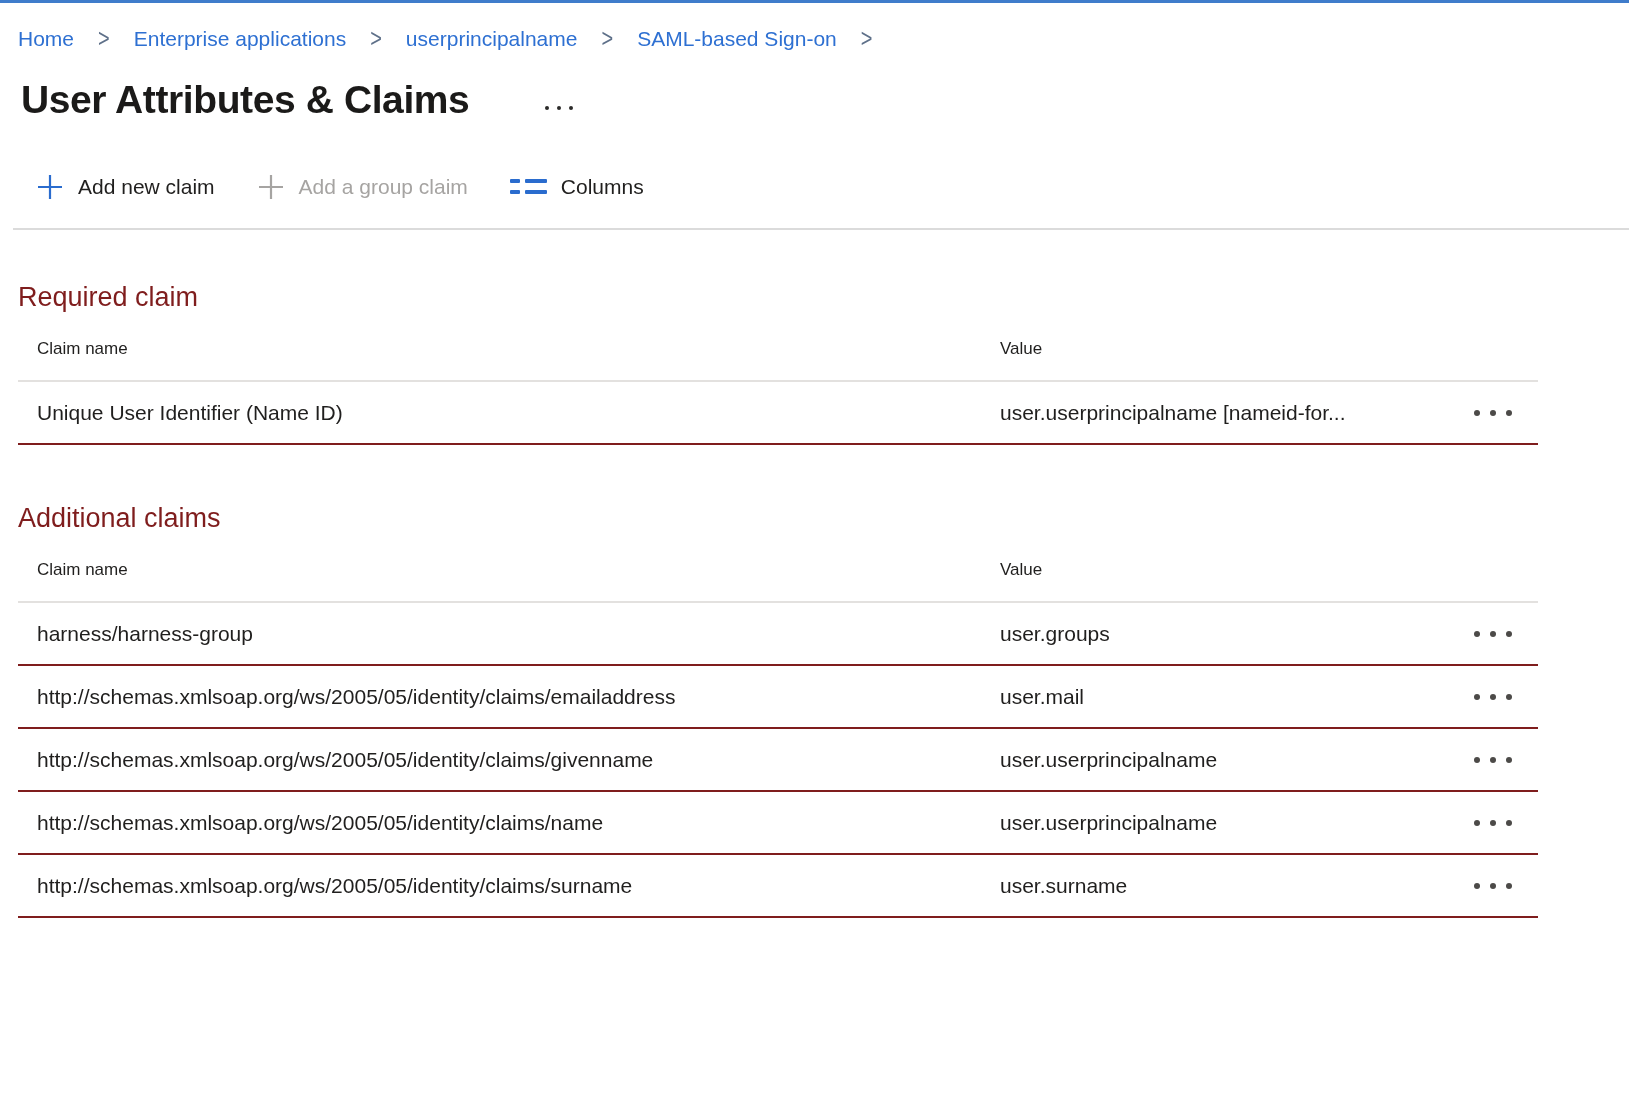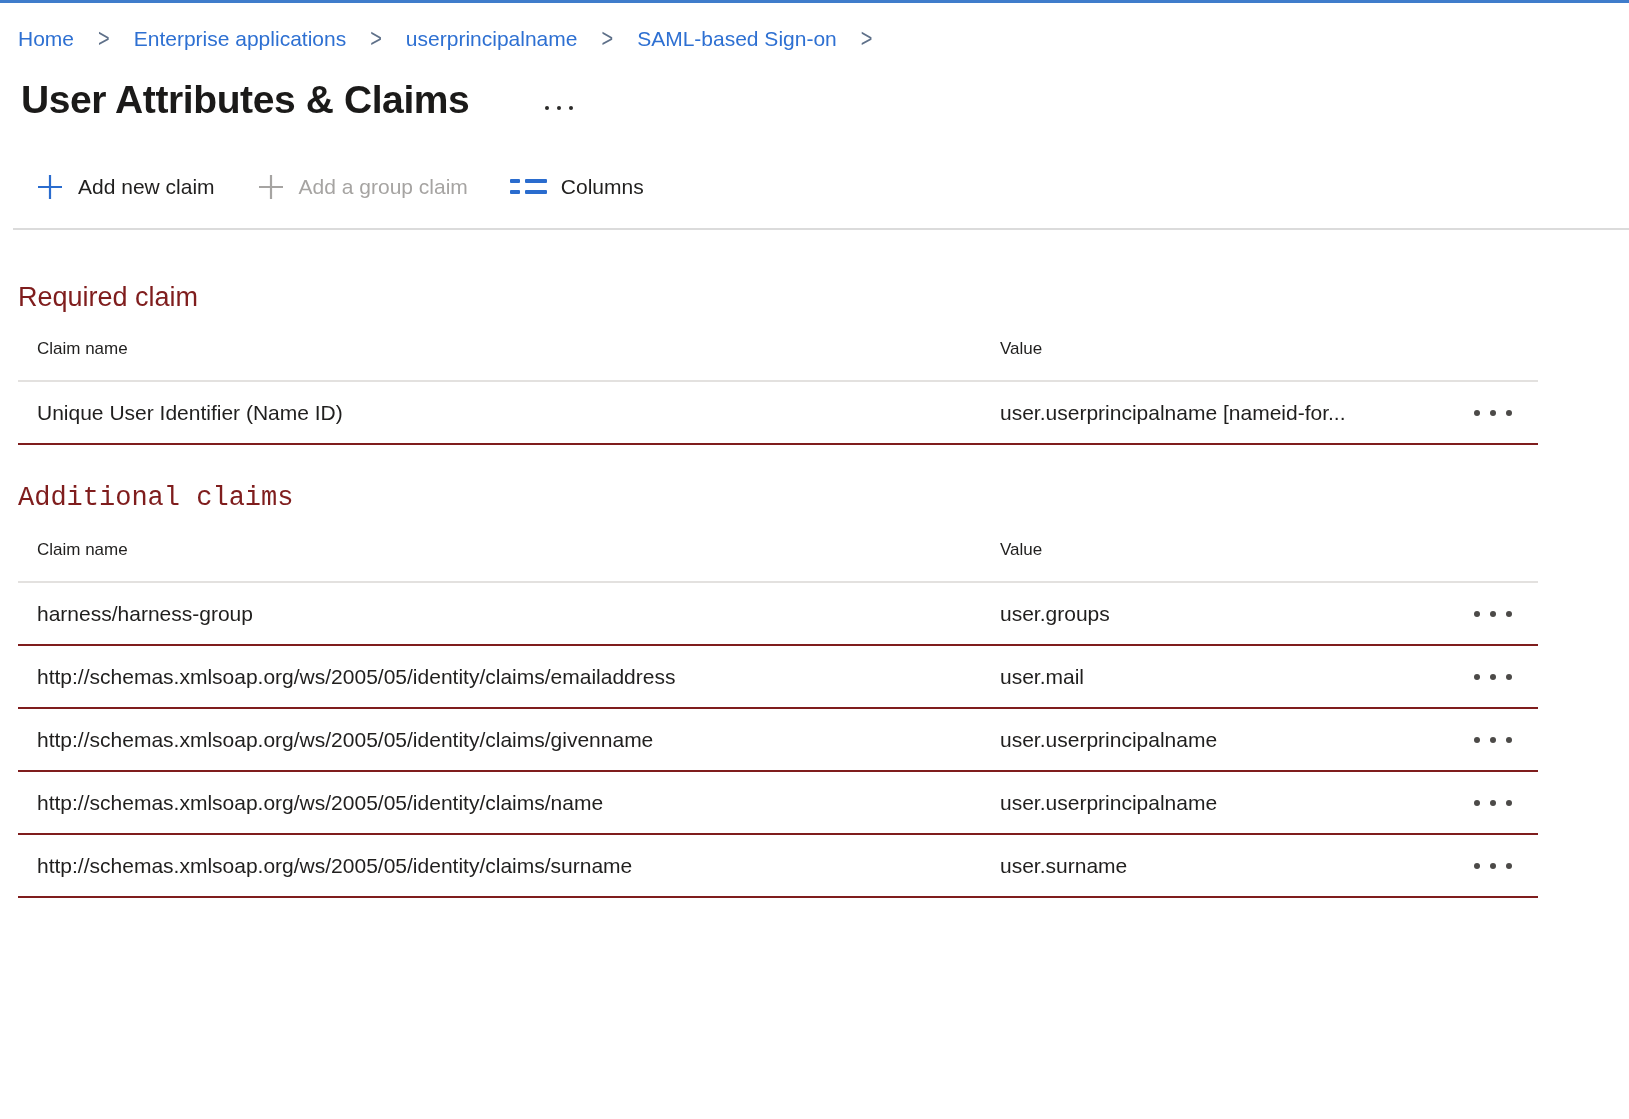--- a/index.html
+++ b/index.html
@@ -55,21 +55,21 @@
 
   .toolbar-divider {
     margin: 24px 0 0 13px; width: 1616px; height: 2px; background: #dbdbdb;
   }
 
   
   .section-heading {
     margin: 50px 0 0 18px;
     font-size: 27px; font-weight: 400; color: #7f1d1d; line-height: 34px;
   }
-  .section-heading.additional { margin-top: 36px; font-family: Liberation Mono, monospace; }
+  .section-heading.additional { margin-top: 56px; }
 
   .claims-table { margin-left: 18px; width: 1520px; }
   .thead, .trow {
     display: grid;
     grid-template-columns: 963px 1fr 120px;
     align-items: center;
   }
   .thead {
     padding: 25px 0 21px 0;
     border-bottom: 2px solid #e3e1df;

